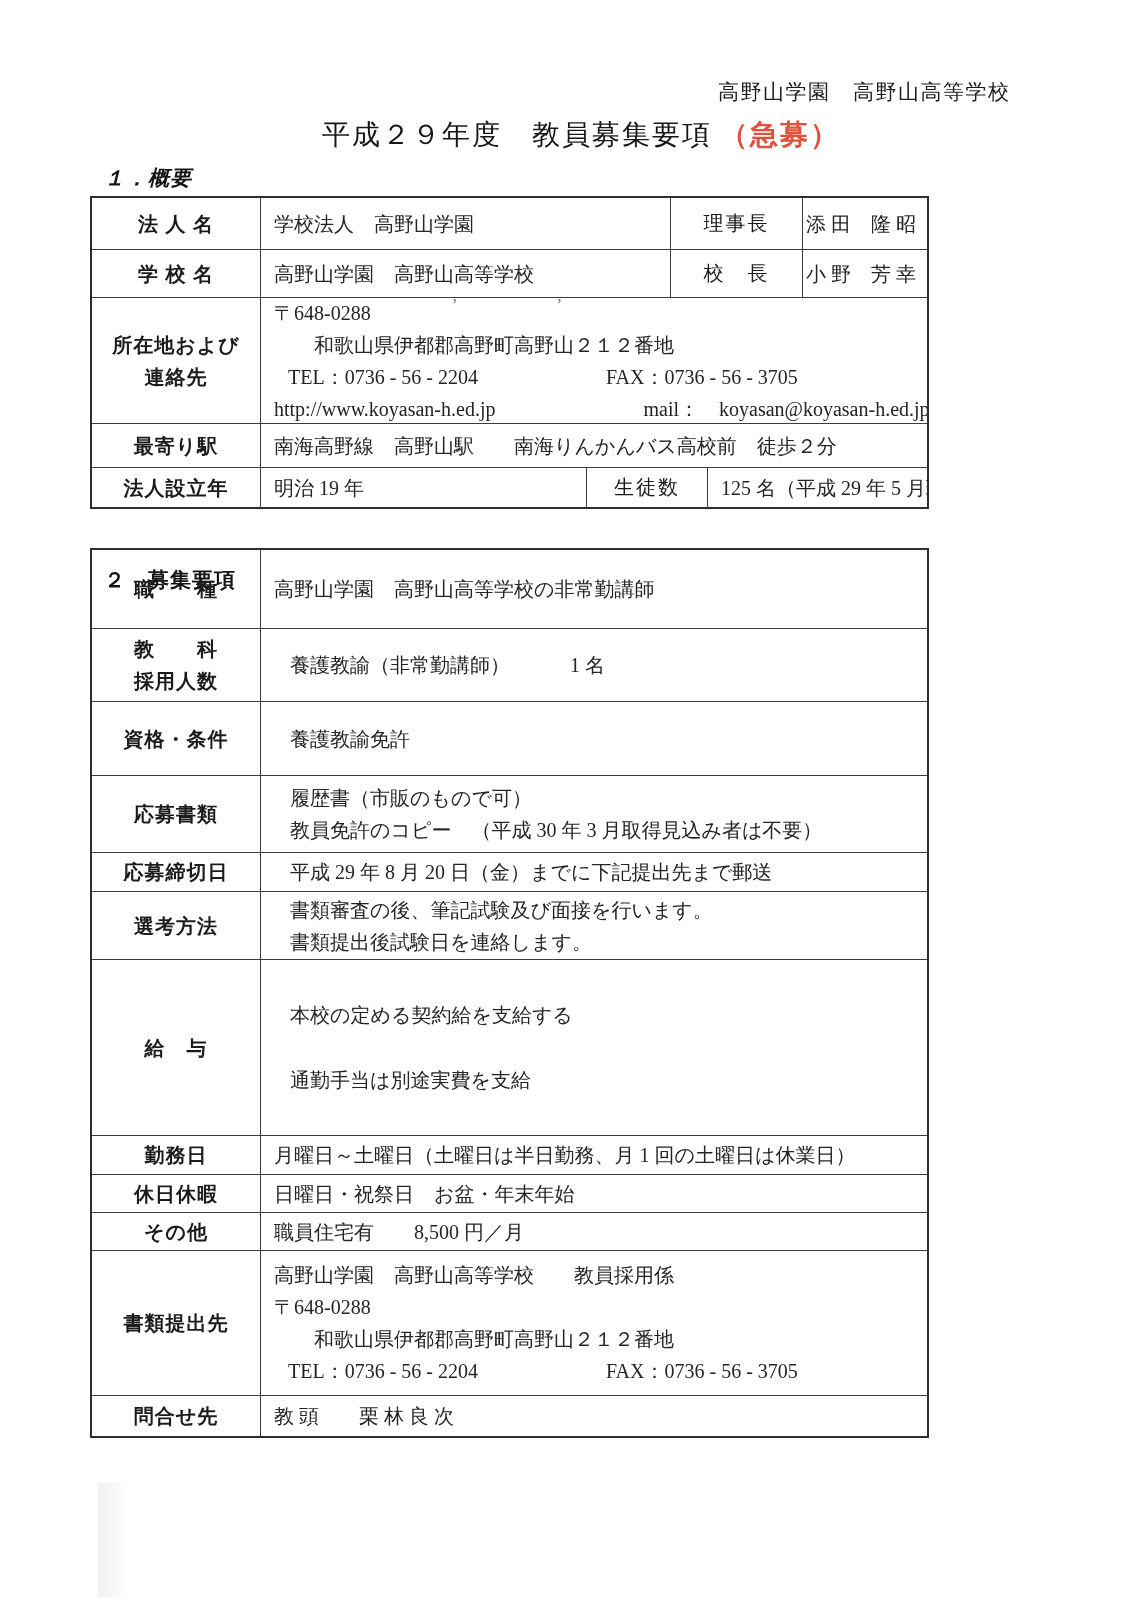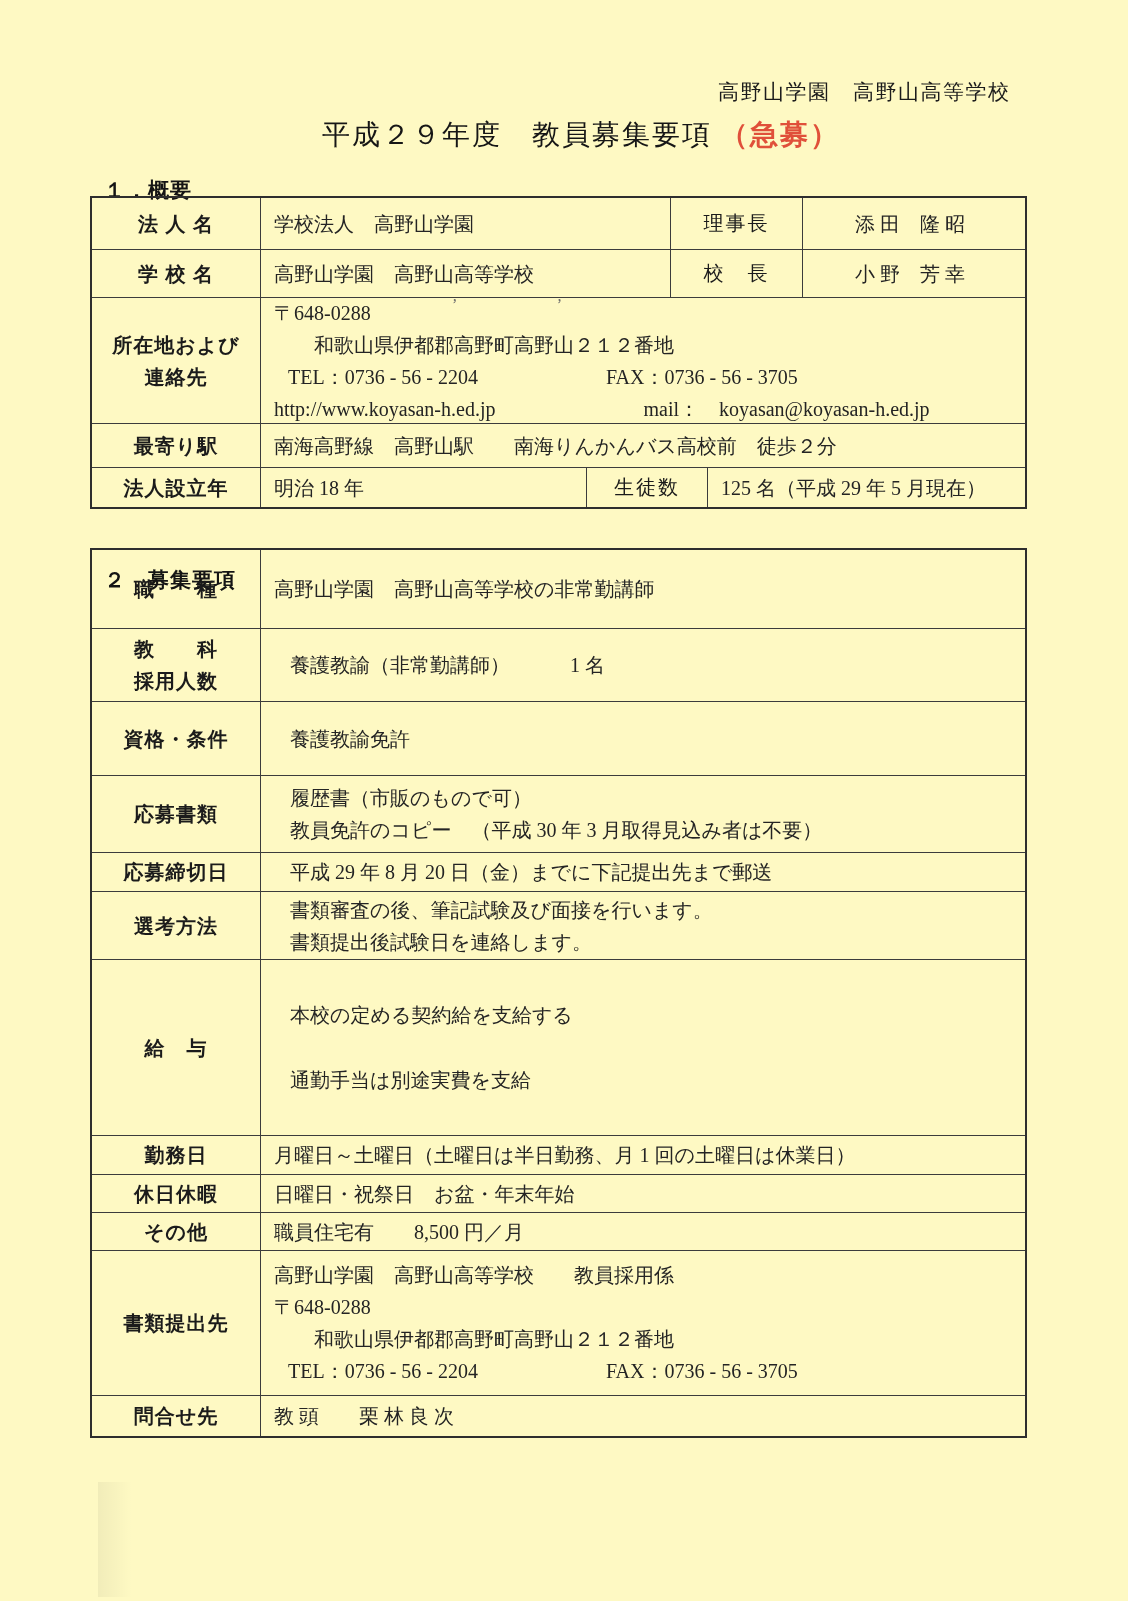--- a/index.html
+++ b/index.html
@@ -1,29 +1,29 @@
 <!DOCTYPE html>
 <html><head>
 <meta charset="utf-8">
 <style>
   html,body{margin:0;padding:0;background:#e8e8e8;}
   .page{
-    position:relative;width:1128px;height:1601px;background:#fef9c3;
+    position:relative;width:1128px;height:1601px;background:#ffffff;
     overflow:hidden;font-family:"Liberation Serif",serif;color:#232323;
     box-shadow:0 0 4px rgba(0,0,0,.2);
   }
   
   .header-right{position:absolute;top:78px;left:718px;font-size:21px;letter-spacing:1.5px;color:#1c1c1c;}
   .doc-title{position:absolute;top:116px;left:322px;font-size:28px;letter-spacing:2px;color:#161616;}
   .doc-title .urgent{color:#e0503a;font-weight:bold;margin-left:8px;}
   .sec-heading{position:absolute;left:104px;font-family:"Liberation Sans",sans-serif;font-weight:700;font-size:21px;color:#141414;letter-spacing:1px;}
-  #sec1{top:176px;}
+  #sec1{top:164px;font-style:italic;}
   #sec2{top:566px;}
   
-  .tbl{position:absolute;left:90px;width:937px;border:2px solid #2e2e2e;box-sizing:border-box;}
+  .tbl{position:absolute;left:90px;width:839px;border:2px solid #2e2e2e;box-sizing:border-box;}
   #t1{top:196px;}
   #t2{top:548px;}
   .trow{display:flex;box-sizing:border-box;border-top:1.5px solid #3c3c3c;}
   .trow:first-child{border-top:none;}
   .tcell{box-sizing:border-box;border-left:1.5px solid #3c3c3c;overflow:hidden;}
   .tcell:first-child{border-left:none;}
   .lab{
     width:168px;flex:0 0 168px;display:flex;align-items:center;justify-content:center;
     text-align:center;font-family:"Liberation Sans",sans-serif;font-weight:700;
     font-size:20px;color:#1b1b1b;white-space:pre-line;line-height:1.6;letter-spacing:1px;
@@ -109,21 +109,21 @@
     </div>
     <div class="trow h44">
       <div class="tcell lab">最寄り駅</div>
       <div class="tcell val">
           <div class="vline">南海高野線　高野山駅　　南海りんかんバス高校前　徒歩２分</div>
         </div>
     </div>
     <div class="trow h40">
       <div class="tcell lab">法人設立年</div>
       <div class="tcell val w326">
-          <div class="vline">明治 18 年</div>
+          <div class="vline">明治 19 年</div>
         </div>
       <div class="tcell sublab w121">生徒数</div>
       <div class="tcell val">
           <div class="vline">125 名（平成 29 年 5 月現在）</div>
         </div>
     </div>
   </div>
 
   <div class="sec-heading" id="sec2">２．募集要項</div>
 

